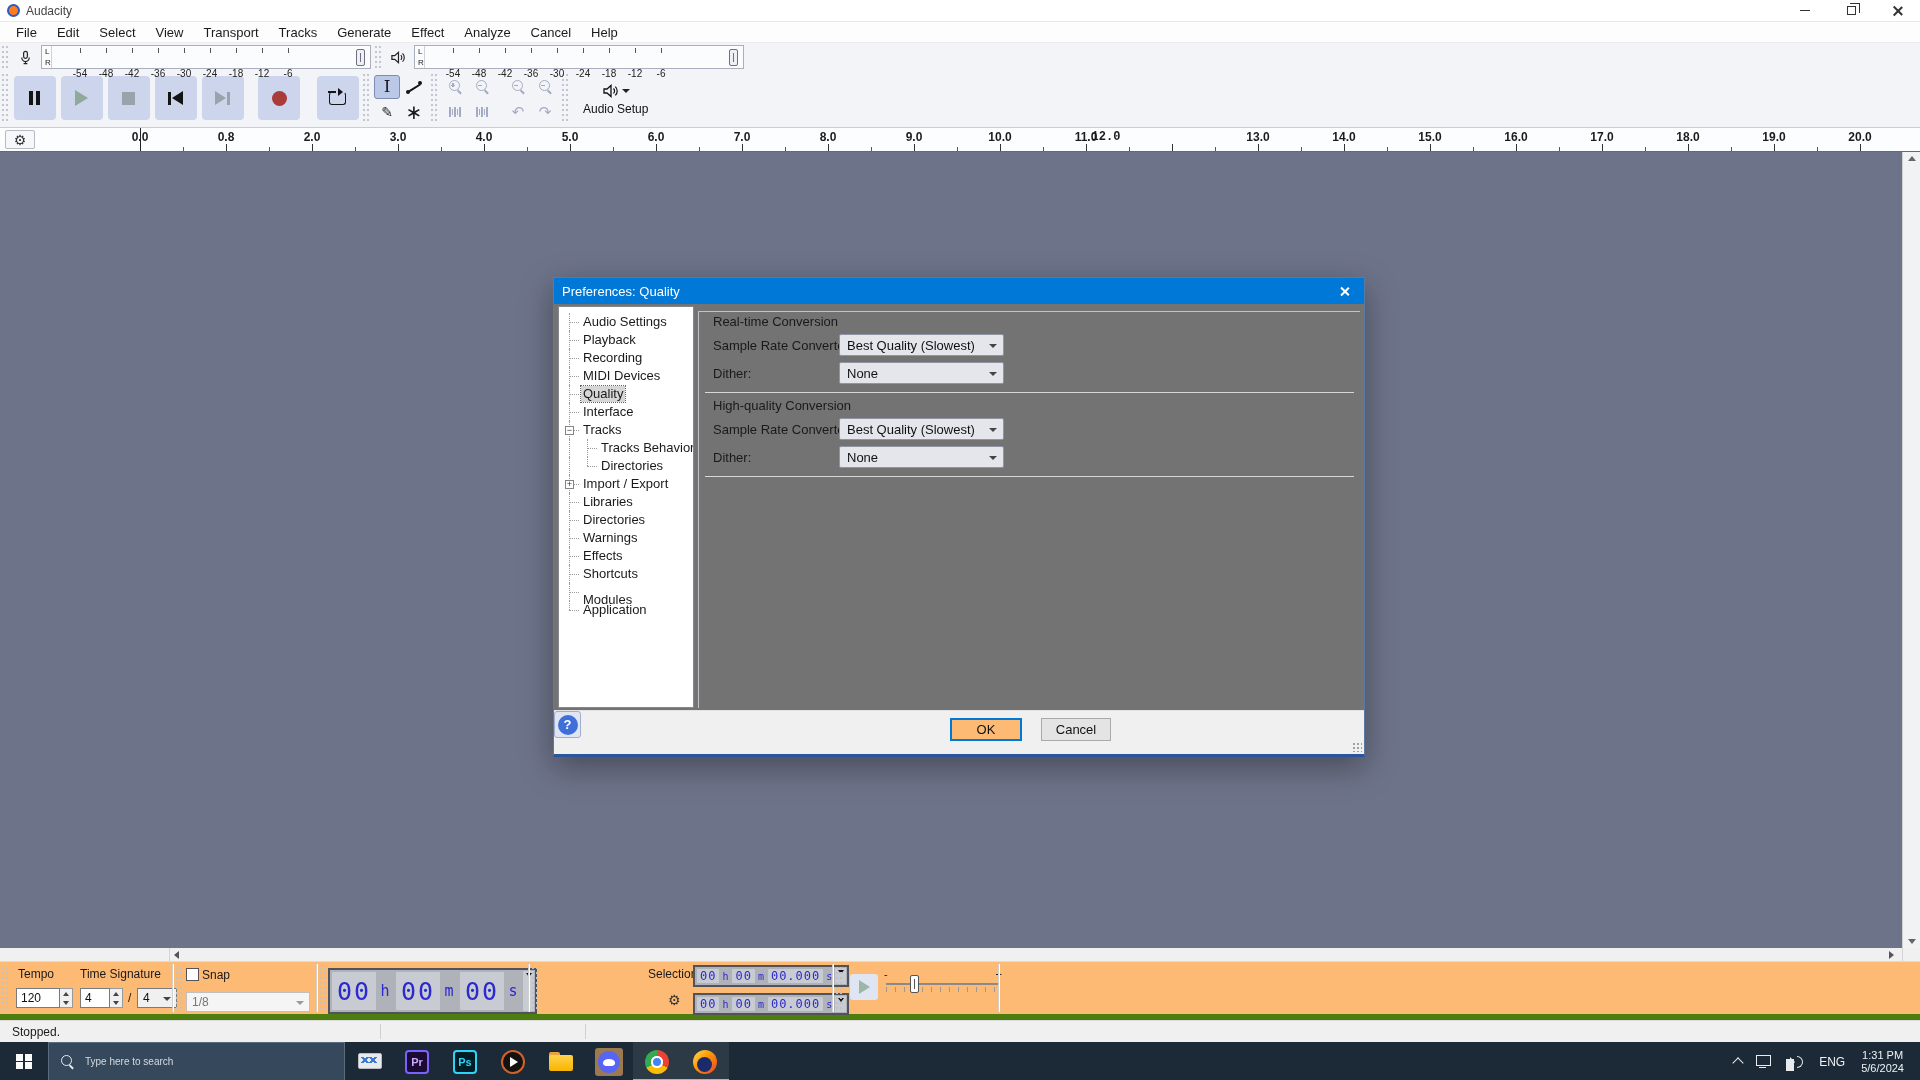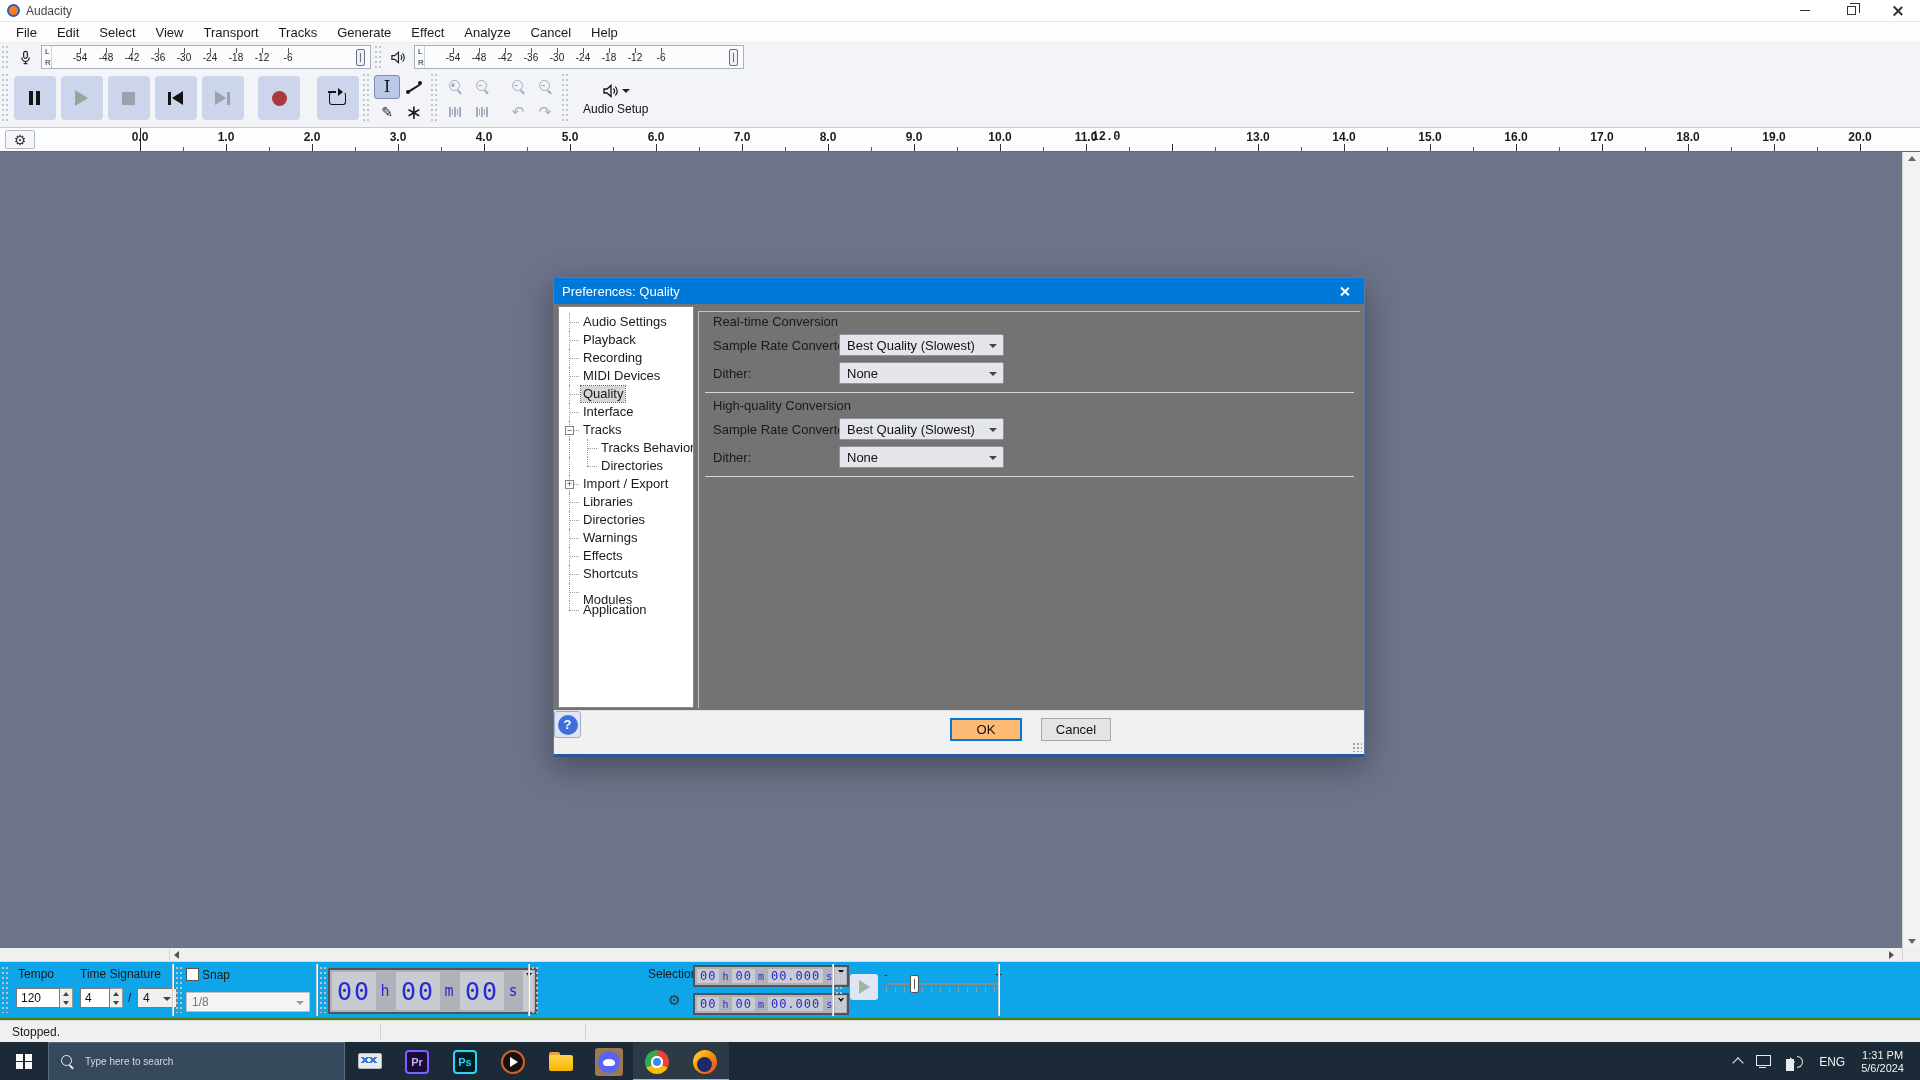--- a/index.html
+++ b/index.html
@@ -24,21 +24,21 @@
   .menu-item{font-size:13px;color:#1b1b1b;padding:0 10px;line-height:21px}
 
   
   #toolbar-area{background:#f3f4f8;border-bottom:1px solid #c9ccd6}
   .grip{width:7px;align-self:stretch;margin:3px 2px;background-image:repeating-linear-gradient(to bottom,#c2c6d2 0 2px,transparent 2px 5px),repeating-linear-gradient(to bottom,#c2c6d2 0 2px,transparent 2px 5px);background-size:2px 100%,2px 100%;background-position:0 0,4px 0;background-repeat:repeat-y}
   #meter-row{height:28px;display:flex;align-items:stretch}
   .tool-btn-s{width:26px;height:24px;margin:2px 1px;display:flex;align-items:center;justify-content:center;border-radius:3px}
   .meter-box{height:24px;margin:2px 2px;border:1px solid #a9afbd;background:#fbfcfe;display:flex;position:relative}
   .lr{width:10px;font-size:8px;color:#222;display:flex;flex-direction:column;justify-content:space-between;padding:1px 0 1px 3px;border-right:1px solid #cdd2db}
   .meter-scale{position:relative;height:100%}
-  .scale-num{position:absolute;top:6px;font-size:10px;color:#222;transform:translateX(-50%)}
+  .scale-num{position:absolute;top:22px;font-size:10px;color:#222;transform:translateX(-50%)}
   .scale-tick{position:absolute;top:2px;width:1px;height:5px;background:#555}
   .meter-slider{position:absolute;right:5px;top:3px;width:9px;height:17px;border:1px solid #6b7180;border-radius:2px;background:#eef0f5}
   .meter-slider::before{content:"";position:absolute;left:3px;top:3px;width:1px;height:9px;background:#6b7180}
 
   #transport-row{height:56px;display:flex;align-items:stretch}
   .t-btn{width:42px;height:44px;margin:5px 2.5px;background:#ccd5ec;border-radius:4px;display:flex;align-items:center;justify-content:center}
   .ic{display:block}
   .ic-pause{width:11px;height:14px;border-left:4px solid #141414;border-right:4px solid #141414}
   .ic-play{width:0;height:0;border-left:13px solid #8fa99b;border-top:8px solid transparent;border-bottom:8px solid transparent}
   .ic-stop{width:13px;height:13px;background:#9aa2ac}
@@ -99,21 +99,21 @@
   .arr-right{width:0;height:0;border-top:4px solid transparent;border-bottom:4px solid transparent;border-left:5px solid #555}
 
   
   #hscroll{height:14px;background:#f0f0f0;position:relative;border-bottom:1px solid #dcdcdc}
   #hs-blank{position:absolute;left:0;top:0;bottom:0;width:170px;border-right:1px solid #d5d5d5}
   #hs-left{position:absolute;left:174px;top:3px}
   #hs-right{position:absolute;right:26px;top:3px}
   #hs-corner{position:absolute;right:0;top:0;bottom:0;width:18px;border-left:1px solid #d5d5d5}
 
   
-  #bottombar{height:58px;background:#0ea5e9;position:relative;border-bottom:2px solid #4d7c0f}
+  #bottombar{height:58px;background:#fdba74;position:relative;border-bottom:6px solid #4d7c0f}
   .bsec{position:absolute;top:0;bottom:0}
   .vsep{position:absolute;top:2px;bottom:2px;width:2px;border-left:1px solid #cfcfcf;border-right:1px solid #ffffff}
   .bgrip{position:absolute;top:5px;bottom:5px;width:6px;background-image:repeating-linear-gradient(to bottom,#c2c2c2 0 2px,transparent 2px 5px),repeating-linear-gradient(to bottom,#c2c2c2 0 2px,transparent 2px 5px);background-size:2px 100%,2px 100%;background-position:0 0,4px 0;background-repeat:repeat-y}
   .blabel{font-size:12px;color:#1a1a1a;position:absolute}
   .binput{position:absolute;height:20px;background:#fff;border:1px solid #7a7a7a;font-size:12px;color:#111;padding:2px 4px}
   .spinner{position:absolute;width:13px;height:20px;border:1px solid #999;border-left:none;background:#f0f0f0;display:flex;flex-direction:column}
   .spinner span{flex:1;display:flex;align-items:center;justify-content:center}
   .sp-up{width:0;height:0;border-left:3px solid transparent;border-right:3px solid transparent;border-bottom:4px solid #444}
   .sp-dn{width:0;height:0;border-left:3px solid transparent;border-right:3px solid transparent;border-top:4px solid #444}
   .combo{position:absolute;height:20px;border:1px solid #7a7a7a;background:#f0f0f0;font-size:12px;color:#111;padding:2px 18px 2px 5px}
@@ -438,21 +438,21 @@
   </div>
 
   <div id="ruler">
     <div id="ruler-gear">
         <span class="gear">⚙</span>
       </div>
     <div id="ruler-ticks">
         <span class="r-lbl" style="left: 140px;">0.0</span>
         <span class="r-tick" style="left: 140px;"></span>
         <span class="r-tick minor" style="left: 183px;"></span>
-        <span class="r-lbl" style="left: 226px;">1.0</span>
+        <span class="r-lbl" style="left: 226px;">0.8</span>
         <span class="r-tick" style="left: 226px;"></span>
         <span class="r-tick minor" style="left: 269px;"></span>
         <span class="r-lbl" style="left: 312px;">2.0</span>
         <span class="r-tick" style="left: 312px;"></span>
         <span class="r-tick minor" style="left: 355px;"></span>
         <span class="r-lbl" style="left: 398px;">3.0</span>
         <span class="r-tick" style="left: 398px;"></span>
         <span class="r-tick minor" style="left: 441px;"></span>
         <span class="r-lbl" style="left: 484px;">4.0</span>
         <span class="r-tick" style="left: 484px;"></span>

